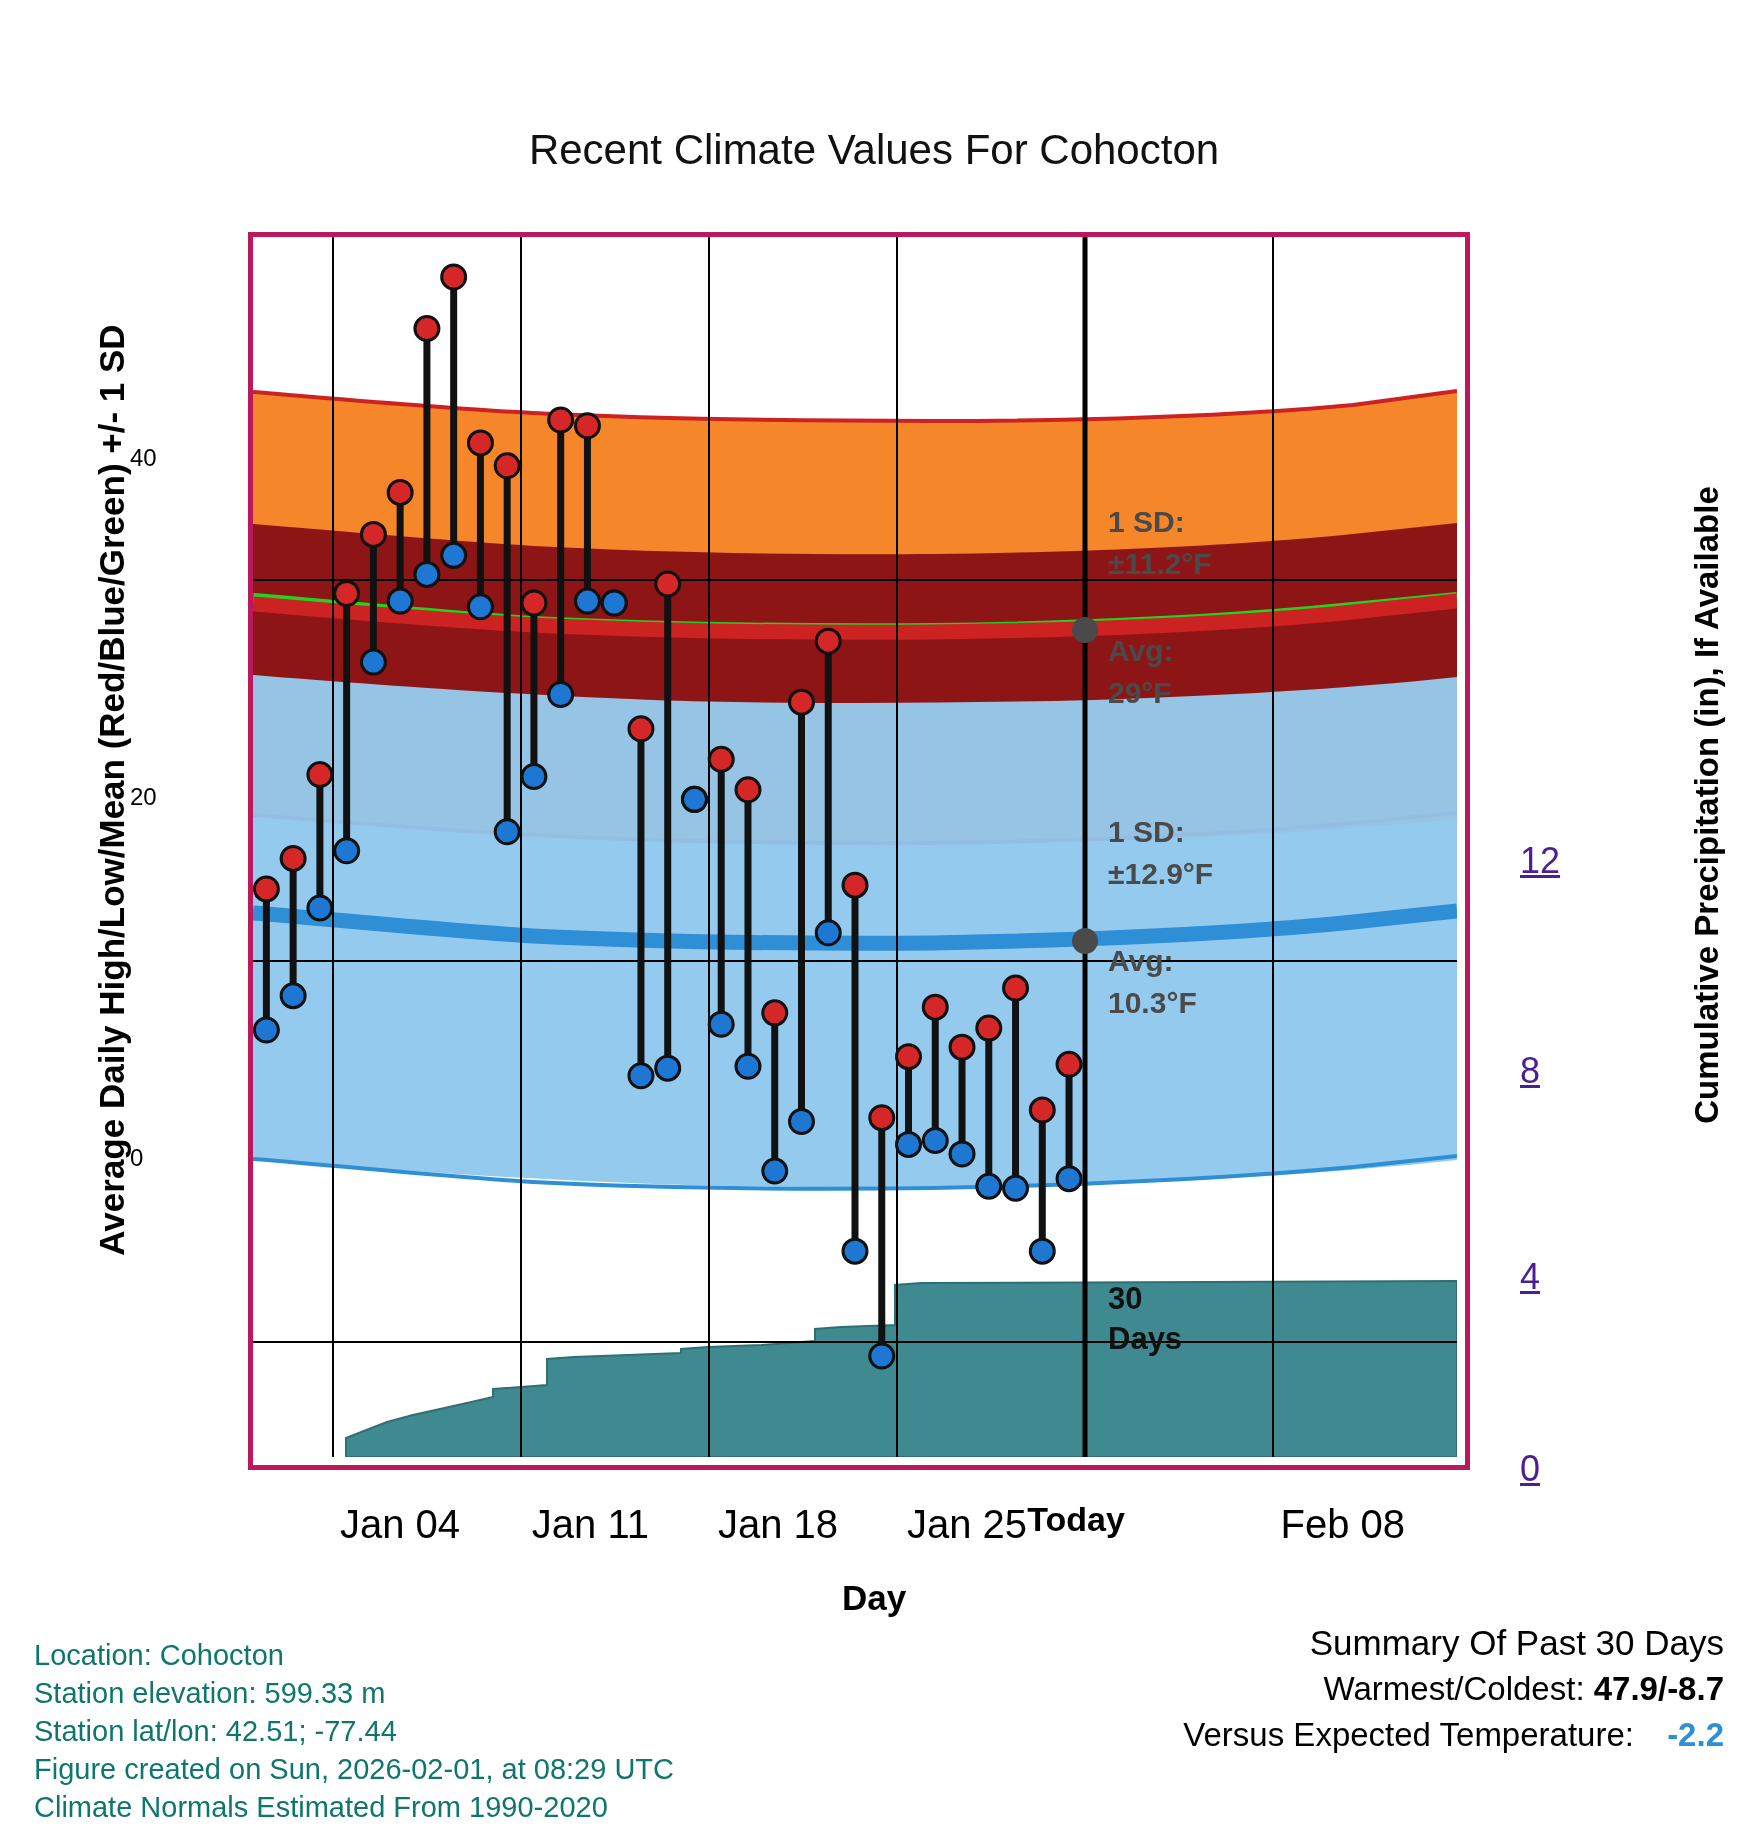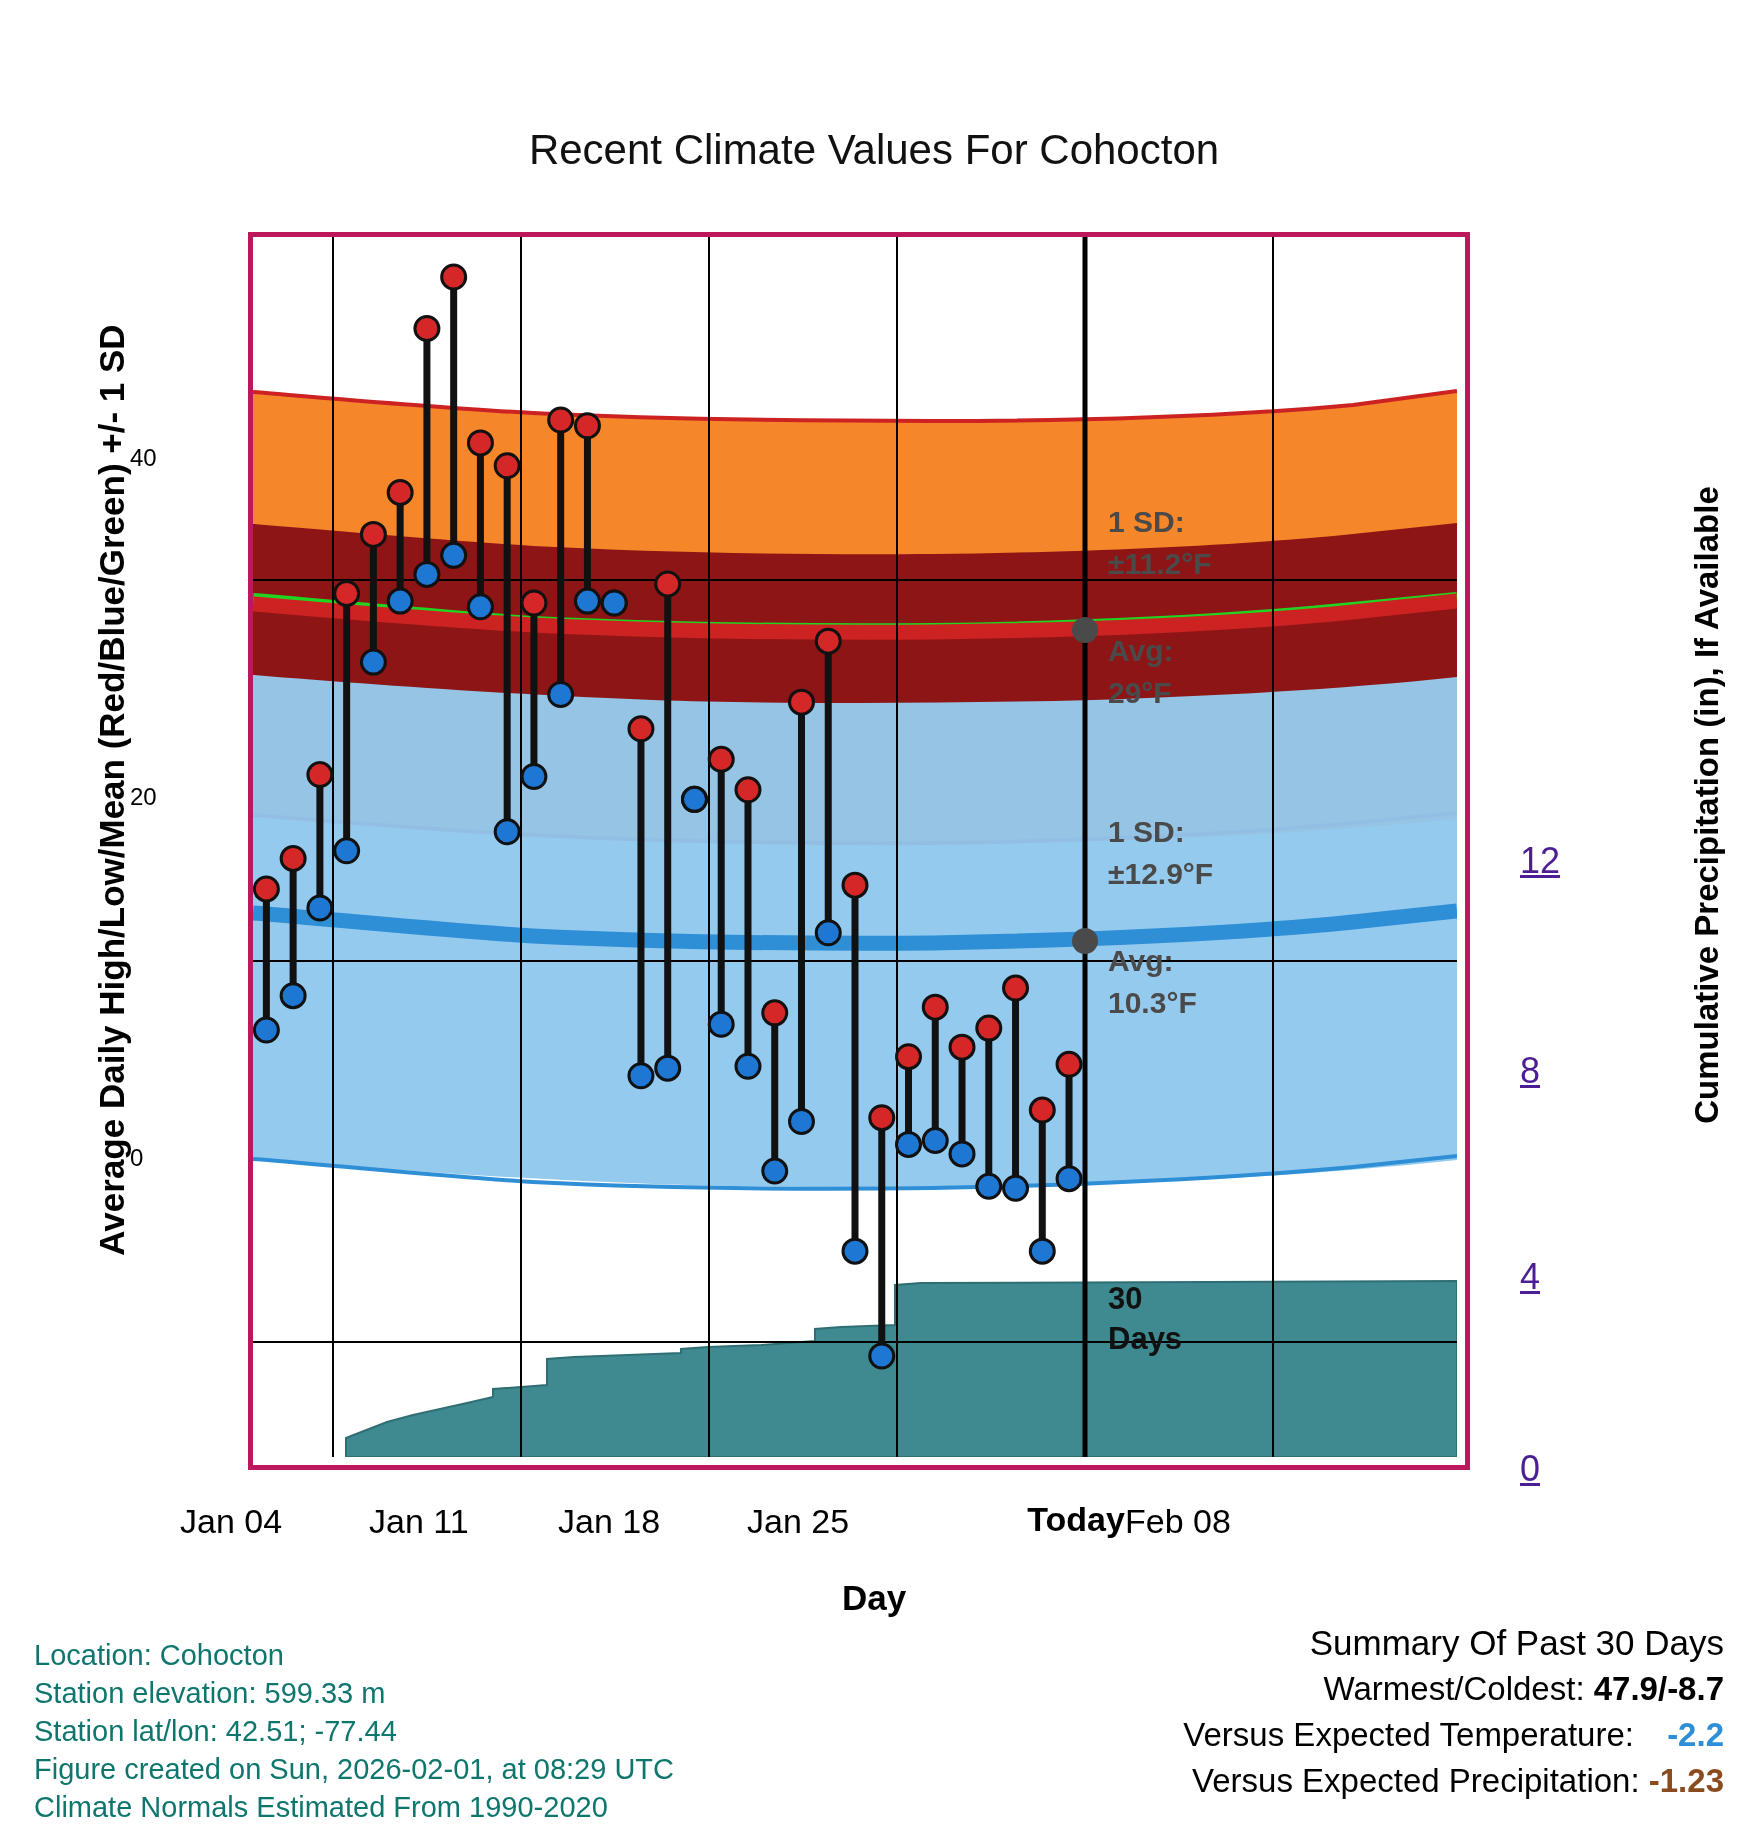--- a/index.html
+++ b/index.html
@@ -73,23 +73,23 @@
     height: 1238px;
     border: 5px solid #be185d;
     box-sizing: border-box;
     overflow: hidden;
     background: #fff;
   }
   #plot svg { display: block; }
 
   .tick-x {
     position: absolute;
-    font-size: 34px;
+    font-size: 40px;
     color: #000;
-    text-align: left;
+    text-align: right;
     white-space: nowrap;
   }
   .tick-y-left {
     position: absolute;
     font-size: 24px;
     color: #000;
     white-space: nowrap;
   }
   .tick-y-right {
     position: absolute;
@@ -339,18 +339,14 @@
   <div class="footer-right">
     <div class="sum-title">Summary Of Past 30 Days</div>
     <div>
       <span>Warmest/Coldest:</span>
       <span class="val-bold">47.9/-8.7</span>
     </div>
     <div>
       <span>Versus Expected Temperature:</span>
       <span class="val-blue">-2.2</span>
     </div>
-    <div>
-      <span>Versus Expected Precipitation:</span>
-      <span class="val-brown">-1.23</span>
-    </div>
   </div>
 </div>
 
 </body></html>

